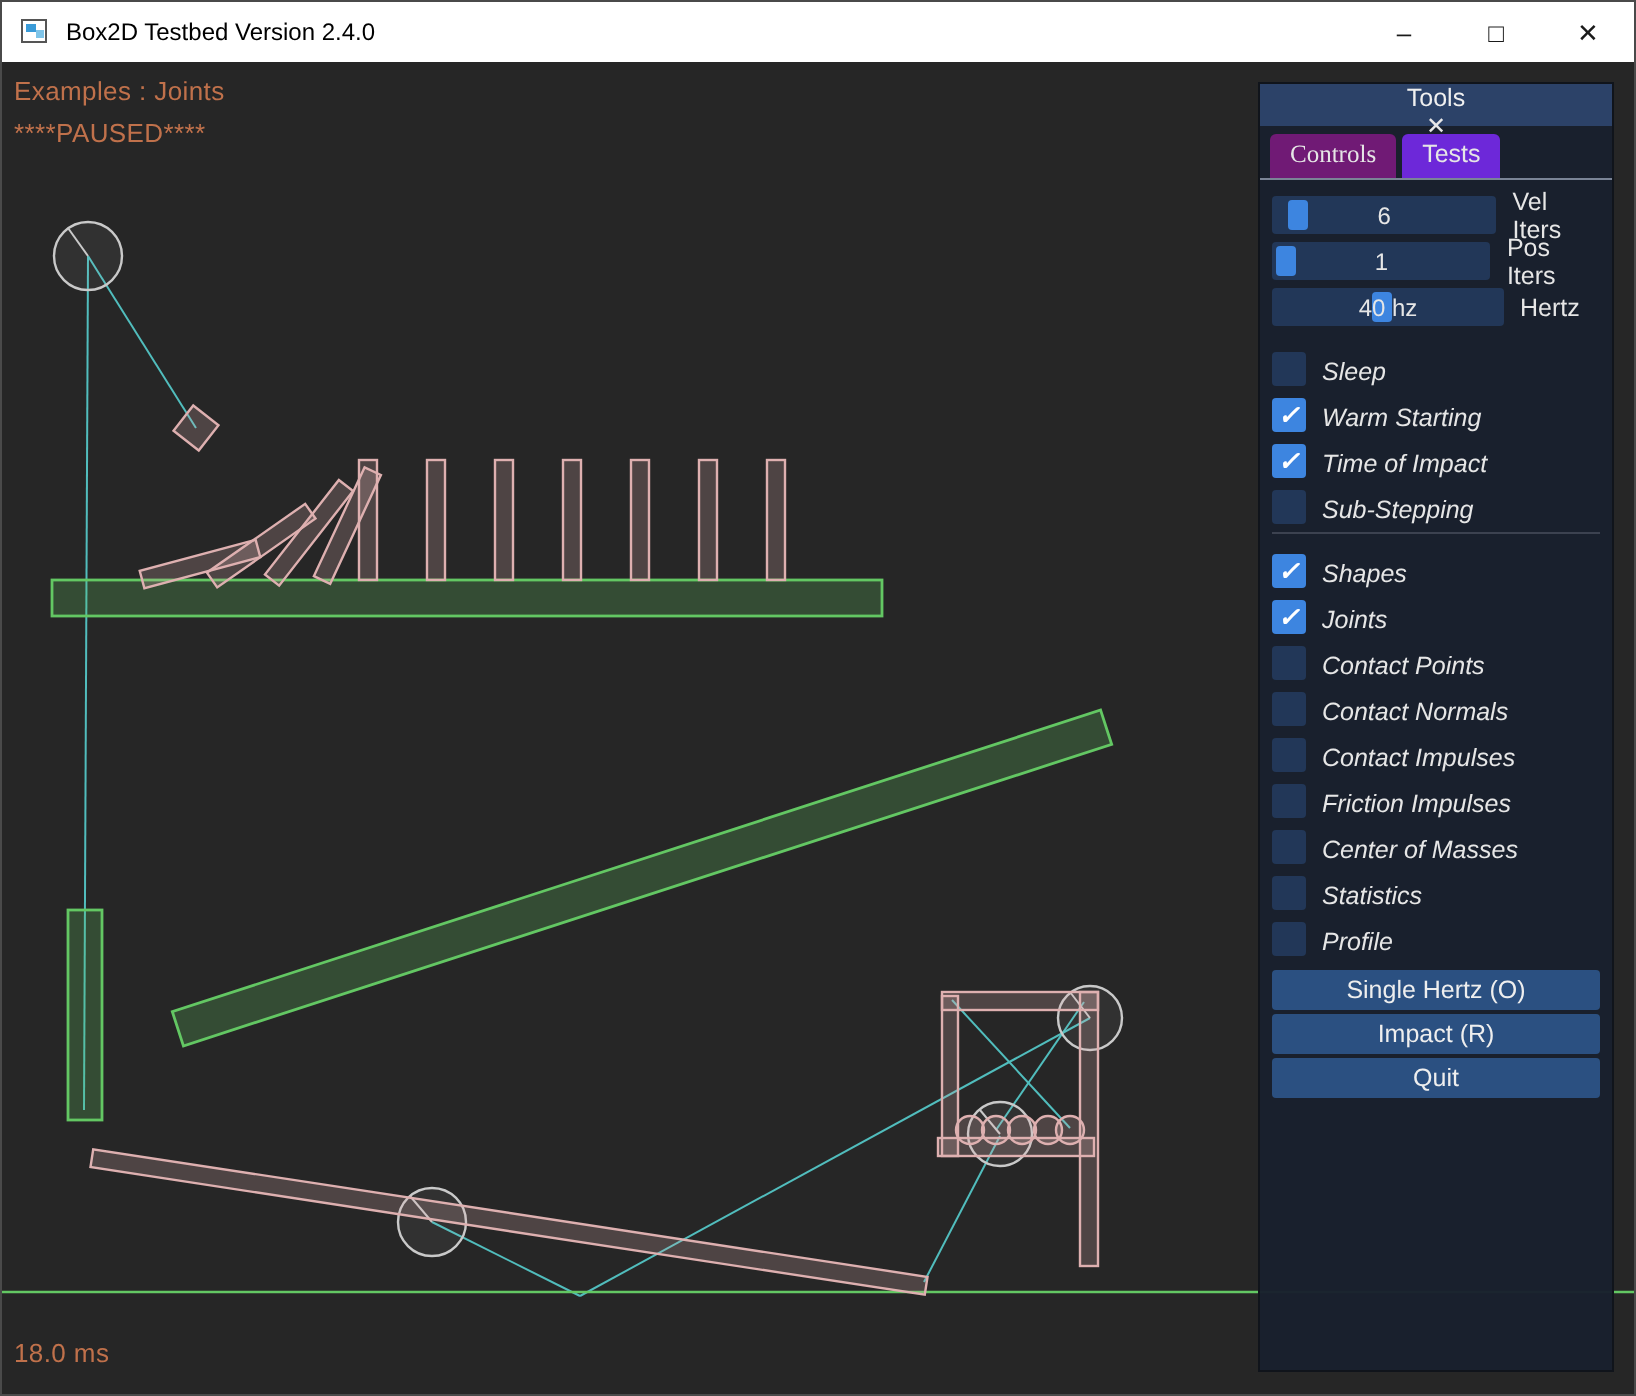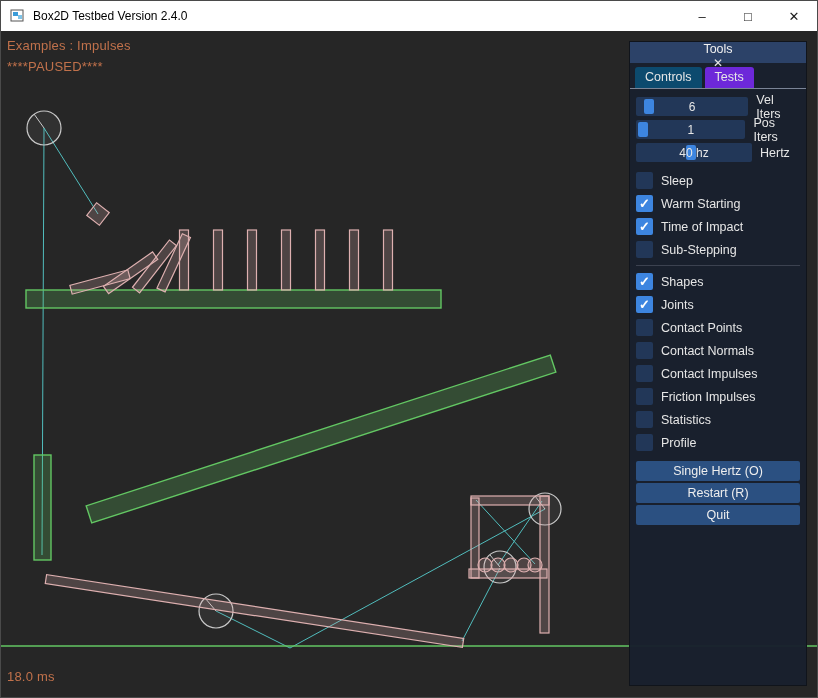--- a/index.html
+++ b/index.html
@@ -57,35 +57,35 @@
     padding: 0 7px;
     flex-direction: column;
   }
   .panel-title { flex: 1; font-size: 12.5px; color: #f0f0f0; }
   .panel-close { width: 16px; text-align: center; font-size: 12px; color: #e8e8e8; }
   .tab-bar {
     display: flex; gap: 3px; padding: 4px 5px 0 5px;
     border-bottom: 1px solid #7a8496;
   }
   .tab { padding: 3px 10px 4px 10px; border-radius: 3px 3px 0 0; background: #6d28d9; }
-  .tab.active { background: #0c4a6e; }
+  .tab.active { background: #701a75; font-family: Liberation Serif, serif; }
   .rows { padding: 6px 6px 0 6px; }
   .slider-row { display: flex; align-items: center; height: 23px; }
   .slider-track {
     position: relative; width: 116px; height: 19px; background: #223758;
     border-radius: 2px; display: flex; align-items: center; justify-content: center;
   }
   .slider-grab {
     position: absolute; top: 2px; bottom: 2px; width: 10px; border-radius: 2px;
     background: var(--panel-accent, #3d85e0);
     left: calc(2px + (100% - 14px) * var(--frac, 0));
   }
   .slider-value { position: relative; z-index: 1; font-size: 12px; }
   .row-label { margin-left: 8px; }
-  .check-row { display: flex; align-items: center; height: 23px; }
+  .check-row { display: flex; align-items: flex-end; height: 23px; font-style: italic; }
   .checkbox {
     width: 17px; height: 17px; border-radius: 2px; background: #223758;
     position: relative; flex: 0 0 auto;
   }
   .checkbox.checked { background: var(--panel-accent, #3d85e0); }
   .checkbox.checked::after {
     content: "✓"; position: absolute; inset: 0; display: flex; align-items: center;
     justify-content: center; color: #ffffff; font-size: 13px; font-weight: bold;
   }
   .separator { height: 1px; background: #3c4250; margin: 4px 0; }
@@ -168,21 +168,21 @@
     <rect class="dyn" x="470" y="467" width="8" height="80"></rect>
     <rect class="dyn" x="468" y="538" width="78" height="9"></rect>
 
     <circle class="dyn" cx="484" cy="534" r="7"></circle>
     <circle class="dyn" cx="497" cy="534" r="7"></circle>
     <circle class="dyn" cx="510" cy="534" r="7"></circle>
     <circle class="dyn" cx="523" cy="534" r="7"></circle>
     <circle class="dyn" cx="534" cy="534" r="7"></circle>
   </svg>
 
-  <div class="hud hud-example">Examples : Impulses</div>
+  <div class="hud hud-example">Examples : Joints</div>
   <div class="hud hud-paused">****PAUSED****</div>
   <div class="hud hud-ms">18.0 ms</div>
 </div>
 
 <div class="tools-panel">
   <div class="panel-titlebar">
     <span class="panel-title">Tools</span>
     <span class="panel-close">✕</span>
   </div>
 
@@ -255,26 +255,30 @@
     <div class="check-row">
       <div class="checkbox"></div>
       <span class="row-label">Contact Impulses</span>
     </div>
     <div class="check-row">
       <div class="checkbox"></div>
       <span class="row-label">Friction Impulses</span>
     </div>
     <div class="check-row">
       <div class="checkbox"></div>
+      <span class="row-label">Center of Masses</span>
+    </div>
+    <div class="check-row">
+      <div class="checkbox"></div>
       <span class="row-label">Statistics</span>
     </div>
     <div class="check-row">
       <div class="checkbox"></div>
       <span class="row-label">Profile</span>
     </div>
 
     <div class="spacer"></div>
 
     <div class="btn">Single Hertz (O)</div>
-    <div class="btn">Restart (R)</div>
+    <div class="btn">Impact (R)</div>
     <div class="btn">Quit</div>
   </div>
 </div>
 
 </body></html>

